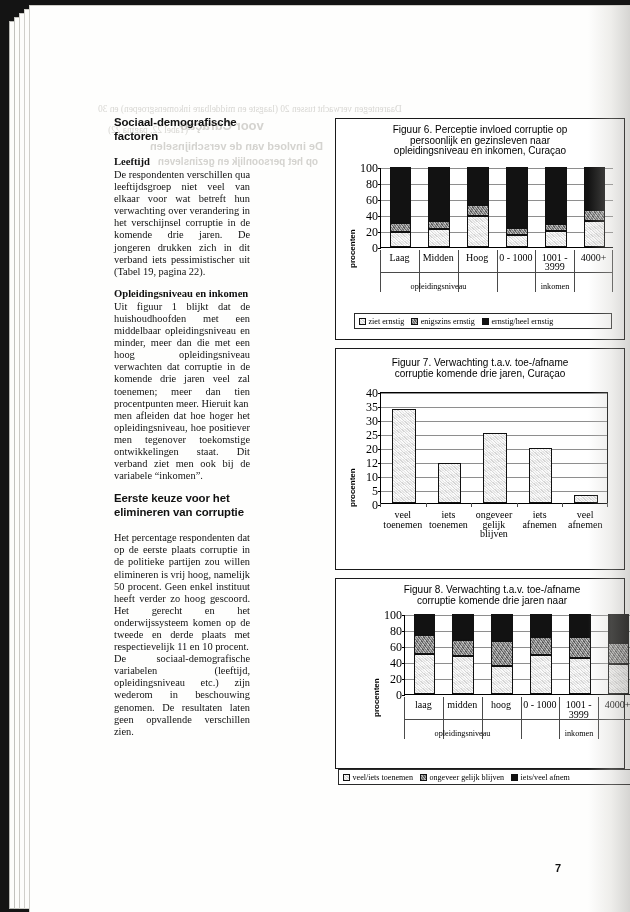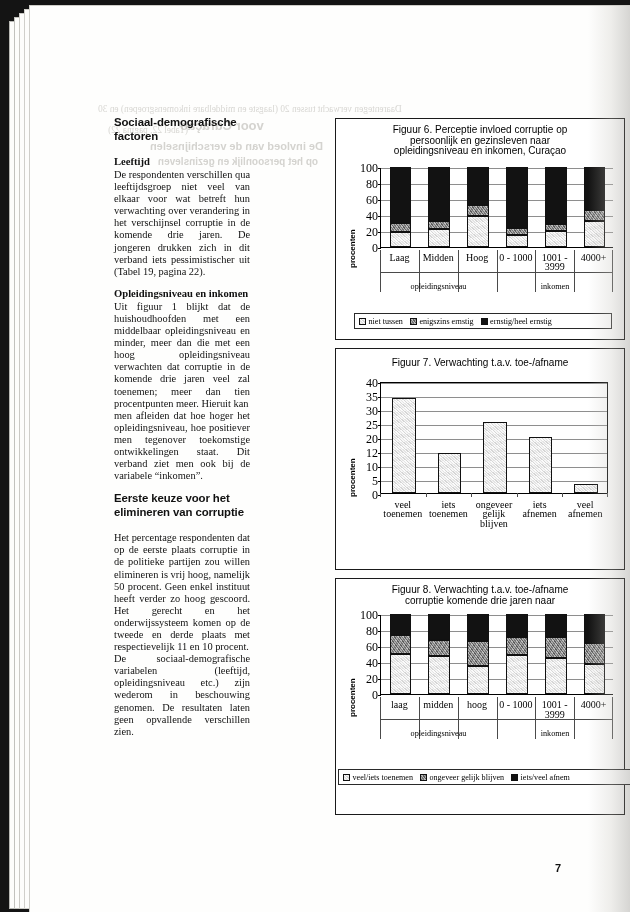--- a/index.html
+++ b/index.html
@@ -179,36 +179,37 @@
             <div class="vdiv" style="right: 0px; top: 0px; height: 42px;"></div>
             <div class="hdiv" style="left: 0px; right: 0px; top: 22px;"></div>
             <div class="vdiv" style="left: 116.5px; top: 22px; height: 20px;"></div>
           </div>
         <div class="grp" id="fig6g0" style="left:44px;top:122px;width:117px;">opleidingsniveau</div>
         <div class="grp" id="fig6g1" style="left:161px;top:122px;width:116px;">inkomen</div>
       </div>
       <div class="legend" id="fig6leg" style="left:18px;top:194px;width:258px;height:16px;">
           <div class="item">
             <span class="swatch f-light"></span>
-            <span>niet tussen</span>
+            <span>ziet ernstig</span>
           </div>
           <div class="item">
             <span class="swatch f-mid"></span>
             <span>enigszins ernstig</span>
           </div>
           <div class="item">
             <span class="swatch f-dark"></span>
             <span>ernstig/heel ernstig</span>
           </div>
         </div>
     </div>
 
     <div class="fig" id="fig7" style="left:305px;top:342px;width:290px;height:222px;">
       <div class="figtitle" style="padding-top:9px;">
         <div>Figuur 7. Verwachting t.a.v. toe-/afname</div>
+        <div>corruptie komende drie jaren, Curaçao</div>
       </div>
       <div class="plotwrap" style="height:175px;">
         <div class="ylab" style="left:12px;top:125px;">procenten</div>
         <div class="plot" id="fig7plot" style="left: 44px; top: 10px; width: 228px; height: 112px; border-right: 1.4px solid rgb(0, 0, 0); border-top: 1.4px solid rgb(0, 0, 0);">
             <div class="tick" style="top: 112px;">0</div>
             <div class="tickmark" style="top: 112px;"></div>
             <div class="gl" style="top: 98px;"></div>
             <div class="tick" style="top: 98px;">5</div>
             <div class="tickmark" style="top: 98px;"></div>
             <div class="gl" style="top: 84px;"></div>
@@ -247,21 +248,21 @@
             <div class="vdiv" style="left: 91.2px; top: -4px; height: 4px;"></div>
             <div class="cat" style="left: 136.8px; width: 45.6px; padding-top: 3px;">iets<br>afnemen</div>
             <div class="vdiv" style="left: 136.8px; top: -4px; height: 4px;"></div>
             <div class="cat" style="left: 182.4px; width: 45.6px; padding-top: 3px;">veel<br>afnemen</div>
             <div class="vdiv" style="left: 182.4px; top: -4px; height: 4px;"></div>
             <div class="vdiv" style="right: 0px; top: -4px; height: 4px;"></div>
           </div>
       </div>
     </div>
 
-    <div class="fig" id="fig8" style="left:305px;top:572px;width:290px;height:237px;">
+    <div class="fig" id="fig8" style="left:305px;top:572px;width:290px;height:191px;padding-left:24px;">
       <div class="figtitle">
         <div>Figuur 8. Verwachting t.a.v. toe-/afname</div>
         <div>corruptie komende drie jaren naar</div>
       </div>
       <div class="plotwrap" style="height:160px;">
         <div class="ylab" style="left:12px;top:108px;">procenten</div>
         <div class="plot" id="fig8plot" style="left:44px;top:6px;width:233px;height:80px;">
             <div class="tick" style="top: 80px;">0</div>
             <div class="tickmark" style="top: 80px;"></div>
             <div class="gl" style="top: 64px;"></div>

